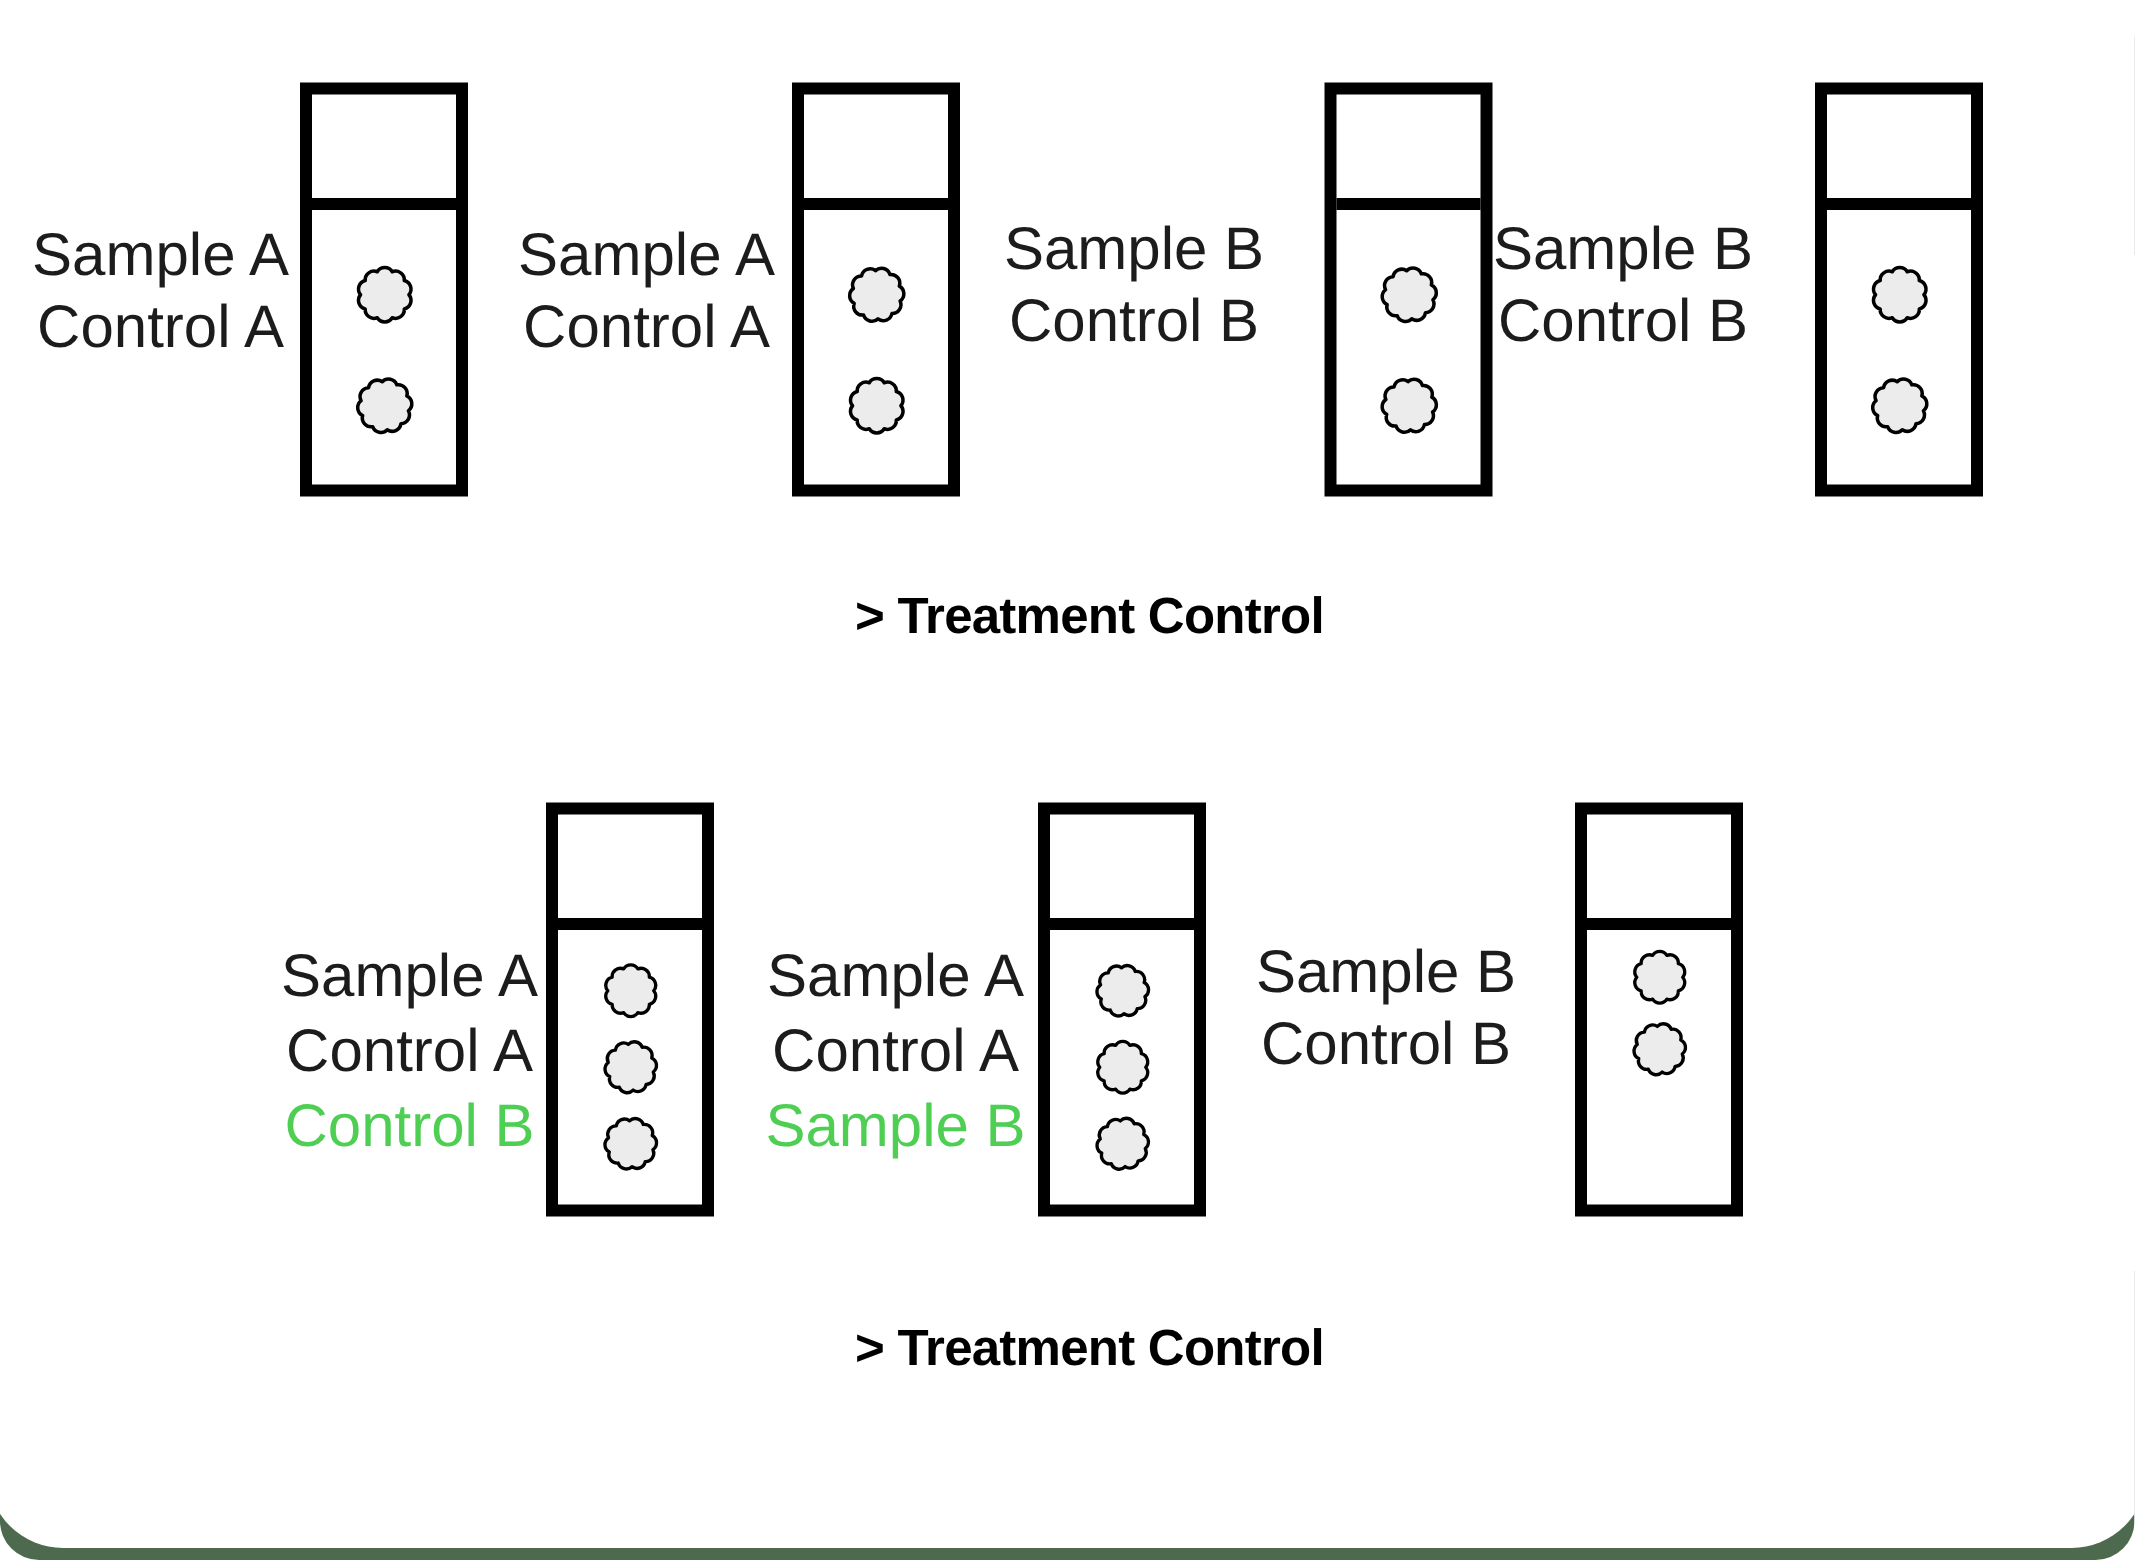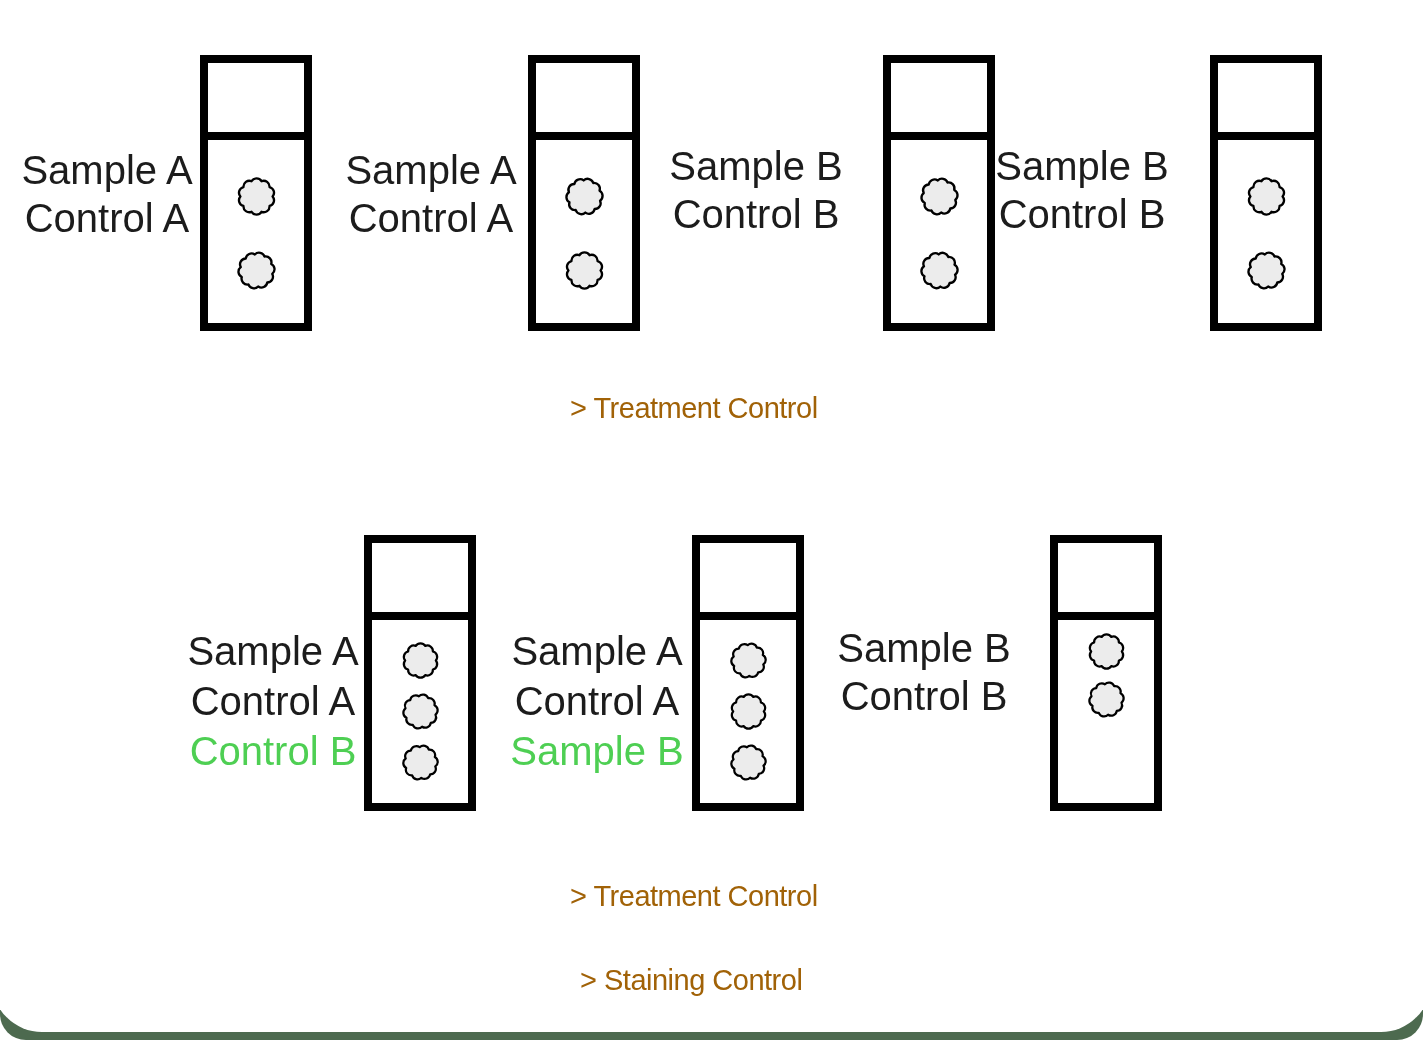--- a/index.html
+++ b/index.html
@@ -28,21 +28,21 @@
 
   .lblgrp{
     position:absolute;width:180px;text-align:center;
     font-size:40px;font-weight:300;color:#1c1c1c;white-space:nowrap;
   }
   .lblgrp.two{line-height:48px;}
   .lblgrp.three{line-height:50px;}
   .hl{color:#4ecf53;}
 
   .caption{
-    position:absolute;font-size:29px;font-weight:400;color:#a16207;
+    position:absolute;font-size:34px;font-weight:700;color:#000000;
     white-space:nowrap;letter-spacing:-0.5px;
   }
 </style>
 </head>
 <body>
 
 <div class="backdrop"></div>
 <div class="card"></div>
 
 <div class="layer">
@@ -163,15 +163,14 @@
       <svg class="cloud med" style="margin-top:12px" viewBox="6 6 28 28">
           <path d="M31,20 A4,4 0 0 1 28.9,26.47 A4,4 0 0 1 23.4,30.46 A4,4 0 0 1 16.6,30.46 A4,4 0 0 1 11.1,26.47 A4,4 0 0 1 9,20 A4,4 0 0 1 11.1,13.53 A4,4 0 0 1 16.6,9.54 A4,4 0 0 1 23.4,9.54 A4,4 0 0 1 28.9,13.53 A4,4 0 0 1 31,20 Z" fill="#ececec" stroke="#000" stroke-width="1.6" stroke-linejoin="round"></path>
         </svg>
       <svg class="cloud med r1" style="margin-top:9px" viewBox="6 6 28 28">
           <path d="M31,20 A4,4 0 0 1 28.9,26.47 A4,4 0 0 1 23.4,30.46 A4,4 0 0 1 16.6,30.46 A4,4 0 0 1 11.1,26.47 A4,4 0 0 1 9,20 A4,4 0 0 1 11.1,13.53 A4,4 0 0 1 16.6,9.54 A4,4 0 0 1 23.4,9.54 A4,4 0 0 1 28.9,13.53 A4,4 0 0 1 31,20 Z" fill="#ececec" stroke="#000" stroke-width="1.6" stroke-linejoin="round"></path>
         </svg>
     </div>
   </div>
 
   <div class="caption" style="left:570px;top:880px">&gt; Treatment Control</div>
-  <div class="caption" style="left:580px;top:964px">&gt; Staining Control</div>
 
 </div>
 
 </body></html>

